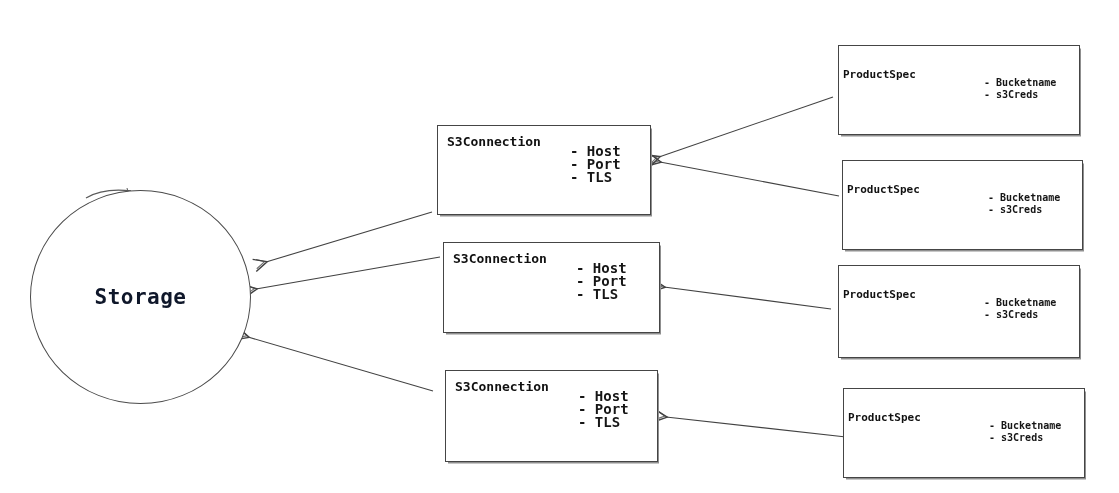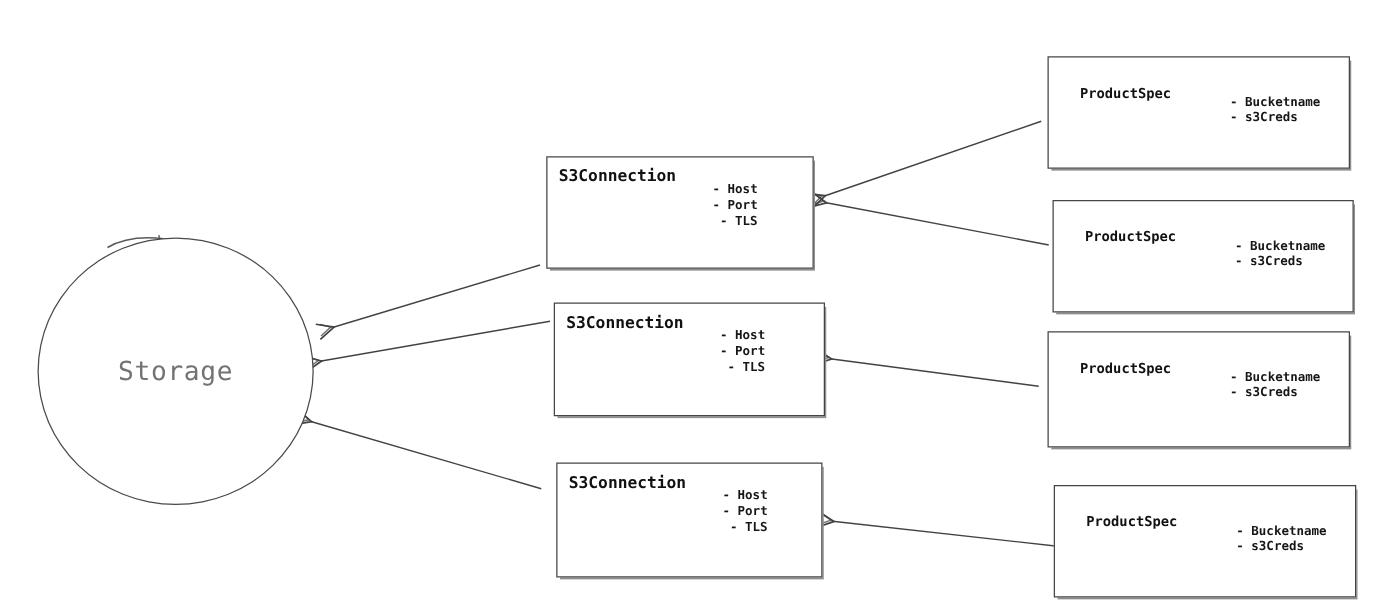--- a/index.html
+++ b/index.html
@@ -25,23 +25,23 @@
     border: 1.5px solid #4a4a4a;
     border-radius: 50%;
     background: #ffffff;
     display: flex;
     align-items: center;
     justify-content: center;
     box-sizing: border-box;
   }
   .node-ellipse .label {
     font-size: 21px;
-    font-weight: normal;
+    font-weight: bold;
     letter-spacing: 0.5px;
-    color: #737373;
+    color: #0f172a;
   }
   .box {
     position: absolute;
     background: #ffffff;
     border: 1.1px solid #454545;
     box-shadow: 2px 2.5px 0 -1px #8f8f8f;
     box-sizing: border-box;
   }
   .box .title {
     position: absolute;
@@ -49,22 +49,22 @@
     color: #111111;
     white-space: nowrap;
   }
   .box .attrs {
     position: absolute;
     font-weight: bold;
     color: #161616;
     white-space: pre;
   }
   .s3box .title { left: 9px; top: 8px; font-size: 13px; }
-  .s3box .attrs { left: 132px; top: 19px; font-size: 10px; line-height: 13px; text-align: right; }
-  .psbox .title { left: 25px; top: 22px; font-size: 11px; }
+  .s3box .attrs { left: 132px; top: 19px; font-size: 14px; line-height: 13px; }
+  .psbox .title { left: 4px; top: 22px; font-size: 11px; }
   .psbox .attrs { left: 145px; top: 31px; font-size: 10px; line-height: 12px; }
   .pos-s3c1 { left: 437px; top: 125px; width: 214px; height: 90px; }
   .pos-s3c2 { left: 443px; top: 242px; width: 217px; height: 91px; }
   .pos-s3c3 { left: 445px; top: 370px; width: 213px; height: 92px; }
   .pos-ps1  { left: 838px; top: 45px;  width: 242px; height: 90px; }
   .pos-ps2  { left: 842px; top: 160px; width: 241px; height: 90px; }
   .pos-ps3  { left: 838px; top: 265px; width: 242px; height: 93px; }
   .pos-ps4  { left: 843px; top: 388px; width: 242px; height: 90px; }
 </style>
 </head>

